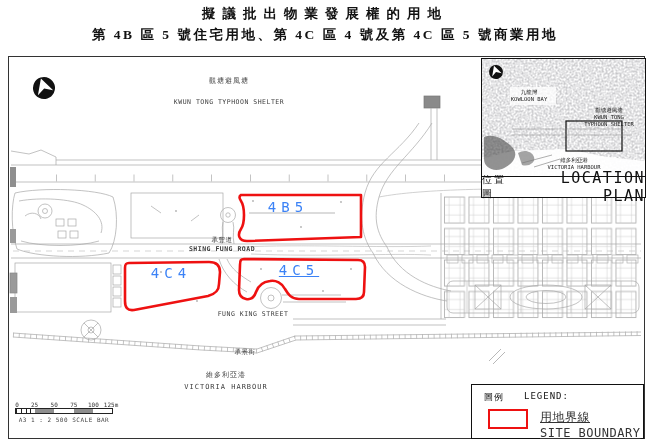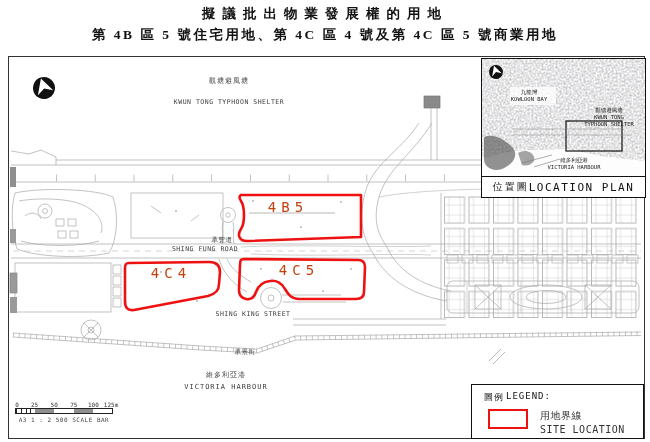--- a/index.html
+++ b/index.html
@@ -11,48 +11,48 @@
   .title-line2{font-family:"Liberation Serif",serif;font-weight:700;font-size:13.5px;letter-spacing:2.5px;margin-top:3px;}
   
   .map-frame{position:absolute;left:8px;top:56px;width:635px;height:381px;border:1.2px solid #333;background:#fff;}
   .linework{position:absolute;left:0;top:0;z-index:1;}
   
   .cad{position:absolute;transform:translateX(-50%);white-space:nowrap;text-align:center;
        color:#3c3c3c;z-index:2;line-height:1.15;}
   .f7{font-size:7px;letter-spacing:1px;}
   .f65{font-size:6.5px;letter-spacing:0.5px;}
   .site-label{position:absolute;transform:translateX(-50%);white-space:nowrap;z-index:2;
-       color:#c2410c;font-size:14px;letter-spacing:5px;}
+       color:#3b82f6;font-size:14px;letter-spacing:5px;}
   .north{position:absolute;z-index:2;}
   
   .scalebar{position:absolute;left:12px;top:398px;width:98px;z-index:2;color:#333;}
   .sb-ticks{position:relative;height:7px;font-size:6px;}
   .sb-ticks span{position:absolute;transform:translateX(-50%);}
   .sb-bar{display:flex;height:4px;border:1px solid #222;background:#fff;}
   .sb-bar span{flex:1;}
   .sb-fine{background:repeating-linear-gradient(90deg,#222 0 1px,#fff 1px 4.8px);}
   .sb-dark{background:#8f8f8f;}
   .sb-caption{margin-top:2px;font-size:6px;text-align:center;letter-spacing:0.5px;color:#444;}
   
   .inset{position:absolute;left:472px;top:1px;width:163px;height:138px;border:1.2px solid #111;
          background:#fff;z-index:3;}
   .inset-noise{position:absolute;left:0;top:0;}
   .inset-label{position:absolute;transform:translateX(-50%);text-align:center;white-space:nowrap;
          color:#1d1d1d;font-size:5.5px;line-height:1.3;z-index:2;}
   .inset-caption{position:absolute;left:0;bottom:0;width:100%;height:20px;background:#fff;
          border-top:1.2px solid #111;display:flex;align-items:center;justify-content:center;gap:0;z-index:2;}
   .inset-caption .zh{font-size:10px;letter-spacing:2px;color:#111;}
-  .inset-caption .en{font-size:11px;letter-spacing:1.5px;color:#111;text-align:right;}
+  .inset-caption .en{font-size:15px;letter-spacing:1.5px;color:#111;text-align:right;}
   
   .legend{position:absolute;left:462px;top:327px;width:171px;height:53px;border:1.2px solid #111;
           background:#fff;z-index:3;}
-  .legend-heading{margin:6px 0 0 12px;font-size:9px;letter-spacing:1px;color:#111;display:flex;gap:2px;}
+  .legend-heading{margin:6px 0 0 12px;font-size:9px;letter-spacing:1px;color:#111;display:flex;gap:20px;}
   .legend-row{display:flex;align-items:flex-start;margin:5px 0 0 16px;gap:12px;}
   .swatch{display:block;width:36px;height:16px;border:2.5px solid #ee1111;background:#fff;}
-  .legend-labels{font-size:10px;color:#333;line-height:1.35;letter-spacing:0.5px;}
+  .legend-labels{font-size:12px;color:#333;line-height:1.35;letter-spacing:0.5px;text-decoration:underline;}
 </style>
 </head>
 <body>
 
 <div class="page">
 
   <div class="title">
     <div class="title-line1">擬議批出物業發展權的用地</div>
     <div class="title-line2">第 4B 區 5 號住宅用地、第 4C 區 4 號及第 4C 區 5 號商業用地</div>
   </div>
@@ -169,31 +169,31 @@
       <g transform="rotate(-18 13 13)">
         <circle cx="13" cy="13" r="11" fill="#111"></circle>
         <path d="M13 3 L21 18 L13 13.5 L5 18 Z" fill="#fff"></path>
       </g>
     </svg>
 
     <div class="cad f7" style="left:220px;top:20px;">觀塘避風塘</div>
     <div class="cad f65" style="left:220px;top:31px;margin-top:11px;">KWUN TONG TYPHOON SHELTER</div>
 
     <div class="cad f65" style="left:213px;top:180px;">承豐道</div>
-    <div class="cad f65" style="left:196px;top:189px;">SHING FUNG ROAD</div>
+    <div class="cad f65" style="left:213px;top:189px;font-weight:bold;">SHING FUNG ROAD</div>
 
     <div class="cad f65" style="left:236px;top:244px;margin-top:48px;">承景街</div>
-    <div class="cad f65" style="left:244px;top:254px;">SHING KING STREET</div>
+    <div class="cad f65" style="left:244px;top:254px;">FUNG KING STREET</div>
 
     <div class="cad f7" style="left:217px;top:314px;">維多利亞港</div>
     <div class="cad f7" style="left:217px;top:326px;">VICTORIA HARBOUR</div>
 
     <div class="site-label" style="left:279px;top:142px;">4B5</div>
     <div class="site-label" style="left:162px;top:208px;">4C4</div>
-    <div class="site-label" style="left:290px;top:205px;">4C5</div>
+    <div class="site-label" style="left:290px;top:205px;text-decoration:underline;">4C5</div>
 
     <div class="scalebar" style="left:6px;top:344px;">
       <div class="sb-ticks">
         <span style="left:2%">0</span>
         <span style="left:20%">25</span>
         <span style="left:40%">50</span>
         <span style="left:60%">75</span>
         <span style="left:80%">100</span>
         <span style="left:98%">125m</span>
       </div>
@@ -250,19 +250,19 @@
 
     <div class="legend">
       <div class="legend-heading">
         <span>圖例</span>
         <span>LEGEND:</span>
       </div>
       <div class="legend-row">
         <span class="swatch"></span>
         <div class="legend-labels">
           <div>用地界線</div>
-          <div>SITE LOCATION</div>
+          <div>SITE BOUNDARY</div>
         </div>
       </div>
     </div>
 
   </div>
 </div>
 
 </body></html>

